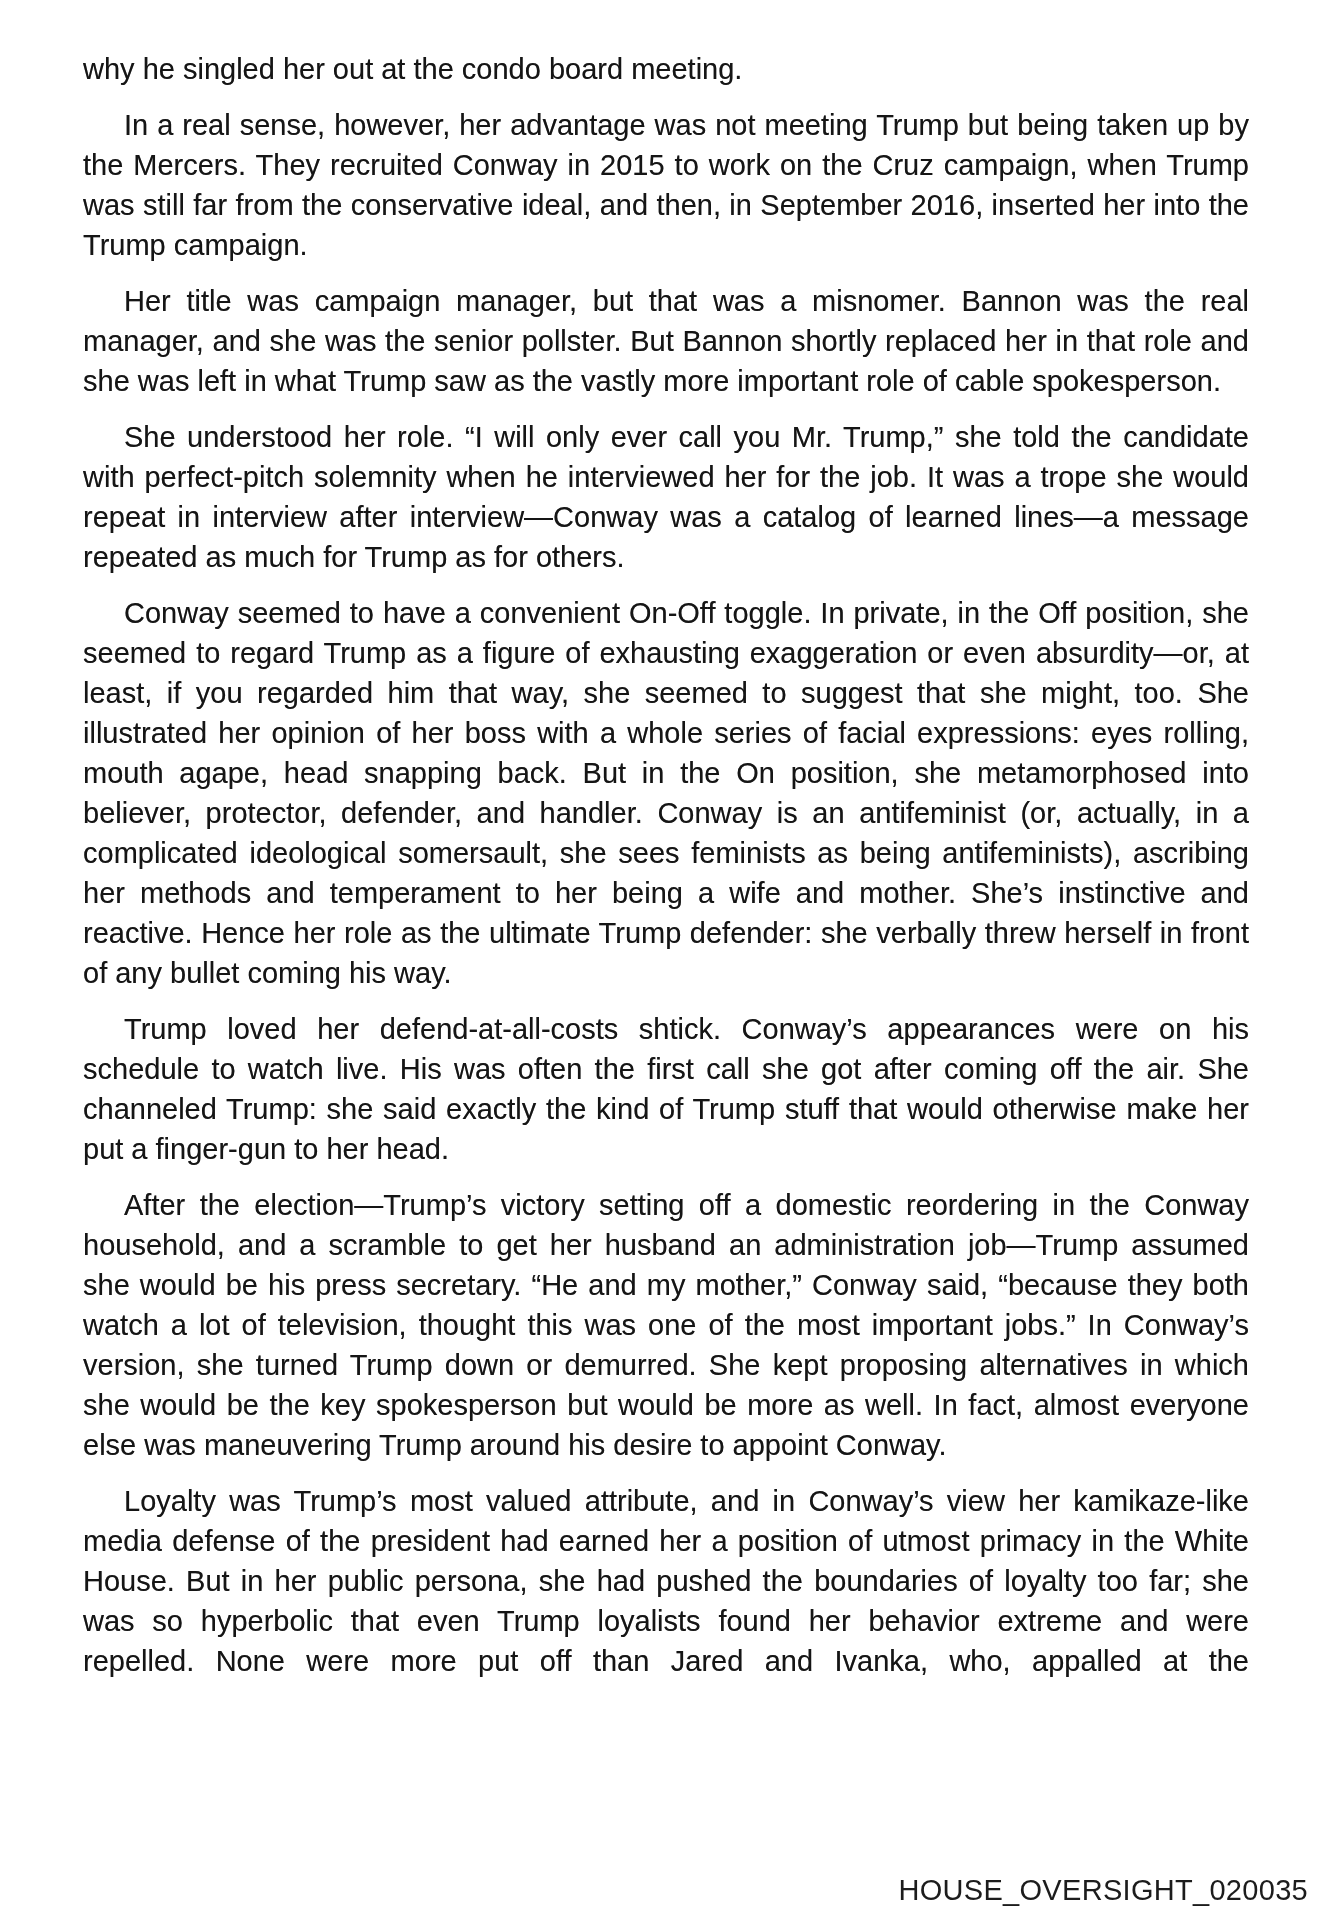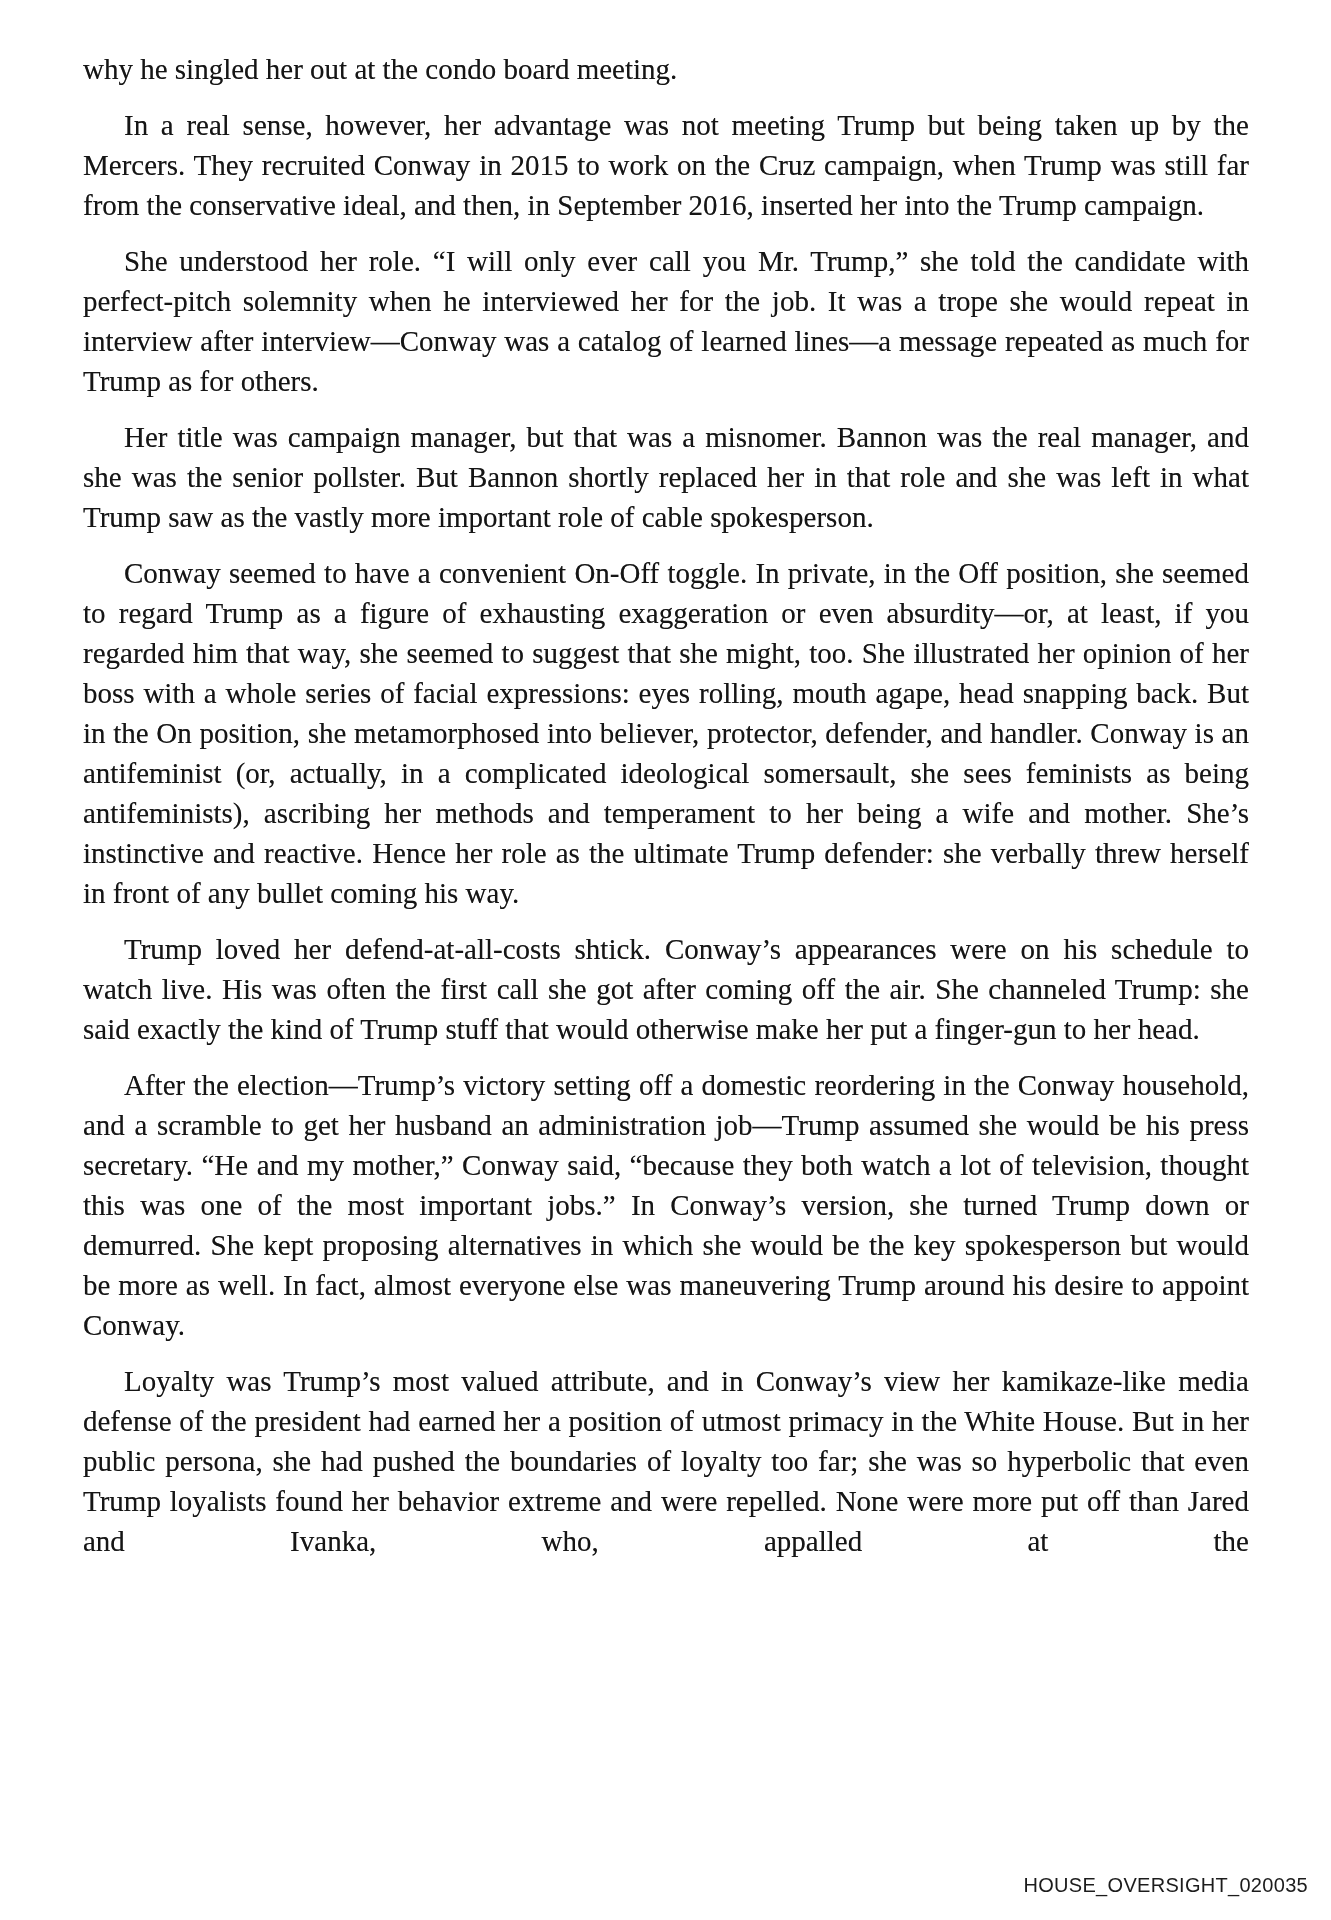--- a/index.html
+++ b/index.html
@@ -12,21 +12,21 @@
     width: 1331px;
     height: 1920px;
     background: #ffffff;
     overflow: hidden;
   }
   .body-text {
     position: absolute;
     left: 83px;
     top: 49px;
     width: 1166px;
-    font-family: Liberation Serif, serif;
+    font-family: Liberation Sans, sans-serif;
     font-size: 29px;
     line-height: 40px;
     color: #151515;
     text-align: justify;
     text-shadow: 0 0 0.6px rgba(0,0,0,0.45);
   }
   .para {
     margin: 16px 0 0 0;
     text-indent: 41px;
   }
@@ -35,34 +35,34 @@
     text-indent: 0;
   }
   .para.page-break-line {
     text-align-last: justify;
   }
   .bates {
     position: absolute;
     top: 1874px;
     right: 23px;
     font-family: "Liberation Sans", "DejaVu Sans", sans-serif;
-    font-size: 20px;
+    font-size: 29px;
     color: #1c1c1c;
     letter-spacing: 0.3px;
   }
 </style>
 </head>
 <body>
 
 <div class="page">
   <div class="body-text">
     <p class="para continuation">why he singled her out at the condo board meeting.</p>
     <p class="para">In a real sense, however, her advantage was not meeting Trump but being taken up by the Mercers. They recruited Conway in 2015 to work on the Cruz campaign, when Trump was still far from the conservative ideal, and then, in September 2016, inserted her into the Trump campaign.</p>
+    <p class="para">Her title was campaign manager, but that was a misnomer. Bannon was the real manager, and she was the senior pollster. But Bannon shortly replaced her in that role and she was left in what Trump saw as the vastly more important role of cable spokesperson.</p>
     <p class="para">She understood her role. “I will only ever call you Mr. Trump,” she told the candidate with perfect-pitch solemnity when he interviewed her for the job. It was a trope she would repeat in interview after interview—Conway was a catalog of learned lines—a message repeated as much for Trump as for others.</p>
-    <p class="para">Her title was campaign manager, but that was a misnomer. Bannon was the real manager, and she was the senior pollster. But Bannon shortly replaced her in that role and she was left in what Trump saw as the vastly more important role of cable spokesperson.</p>
     <p class="para">Conway seemed to have a convenient On-Off toggle. In private, in the Off position, she seemed to regard Trump as a figure of exhausting exaggeration or even absurdity—or, at least, if you regarded him that way, she seemed to suggest that she might, too. She illustrated her opinion of her boss with a whole series of facial expressions: eyes rolling, mouth agape, head snapping back. But in the On position, she metamorphosed into believer, protector, defender, and handler. Conway is an antifeminist (or, actually, in a complicated ideological somersault, she sees feminists as being antifeminists), ascribing her methods and temperament to her being a wife and mother. She’s instinctive and reactive. Hence her role as the ultimate Trump defender: she verbally threw herself in front of any bullet coming his way.</p>
     <p class="para">Trump loved her defend-at-all-costs shtick. Conway’s appearances were on his schedule to watch live. His was often the first call she got after coming off the air. She channeled Trump: she said exactly the kind of Trump stuff that would otherwise make her put a finger-gun to her head.</p>
     <p class="para">After the election—Trump’s victory setting off a domestic reordering in the Conway household, and a scramble to get her husband an administration job—Trump assumed she would be his press secretary. “He and my mother,” Conway said, “because they both watch a lot of television, thought this was one of the most important jobs.” In Conway’s version, she turned Trump down or demurred. She kept proposing alternatives in which she would be the key spokesperson but would be more as well. In fact, almost everyone else was maneuvering Trump around his desire to appoint Conway.</p>
     <p class="para page-break-line">Loyalty was Trump’s most valued attribute, and in Conway’s view her kamikaze-like media defense of the president had earned her a position of utmost primacy in the White House. But in her public persona, she had pushed the boundaries of loyalty too far; she was so hyperbolic that even Trump loyalists found her behavior extreme and were repelled. None were more put off than Jared and Ivanka, who, appalled at the</p>
   </div>
 
   <div class="bates">HOUSE_OVERSIGHT_020035</div>
 </div>
 
 </body></html>

